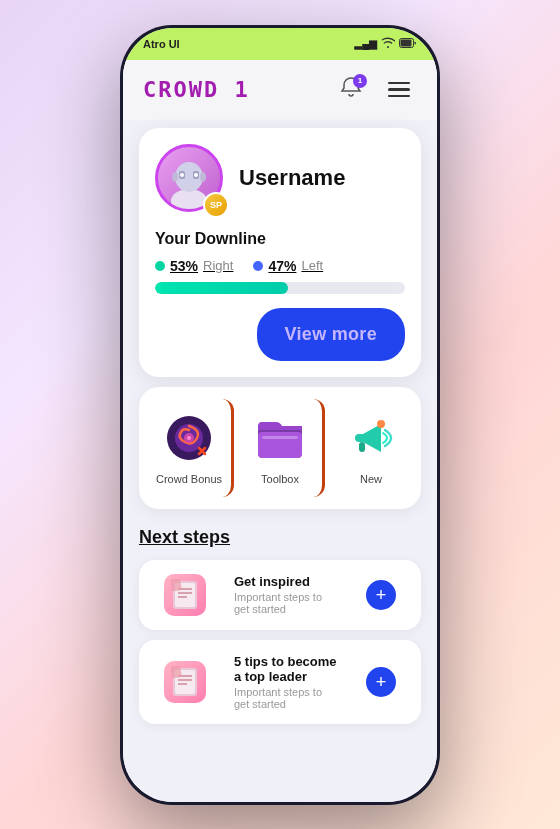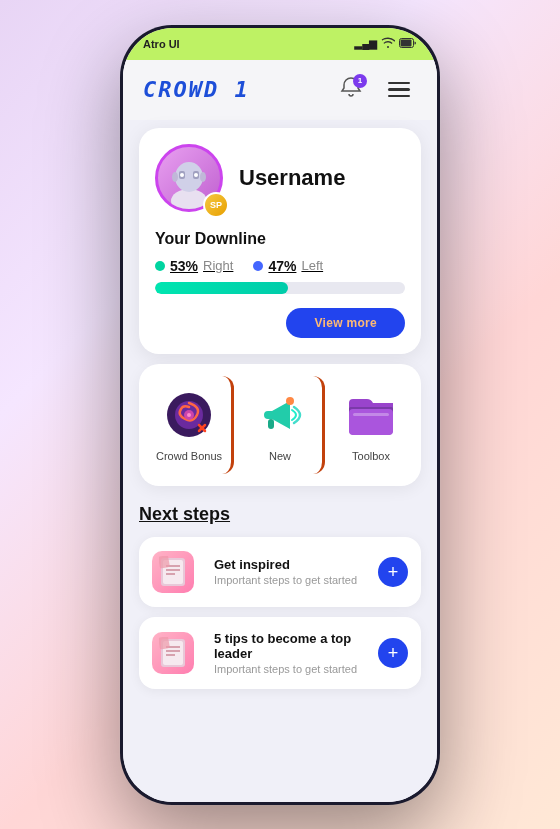--- a/index.html
+++ b/index.html
@@ -67,23 +67,22 @@
       background: #f5f5f8;
       padding: 12px 20px;
       display: flex;
       align-items: center;
       justify-content: space-between;
     }
     .logo-text {
       font-size: 22px;
       font-weight: 900;
       letter-spacing: 2px;
-      color: #1d4ed8;
+      color: #a21caf;
       font-family: monospace;
-      font-style: italic;
     }
     .header-actions {
       display: flex;
       align-items: center;
       gap: 12px;
     }
     .notification-btn {
       position: relative;
       width: 36px;
       height: 36px;
@@ -242,25 +241,25 @@
     }
     .progress-bar-fill {
       height: 100%;
       background: linear-gradient(90deg, #00e5b0, #00ccaa);
       border-radius: 6px;
     }
     .view-more-btn {
       display: block;
       margin-left: auto;
       background: #2244ee;
-      color: #fdba74;
+      color: #c4b5fd;
       border: none;
       border-radius: 24px;
-      padding: 8px 28px;
-      font-size: 12px;
+      padding: 16px 28px;
+      font-size: 18px;
       font-weight: 600;
       cursor: pointer;
       letter-spacing: 0.3px;
     }
 
     
     .feature-cards {
       margin: 10px 16px;
       background: white;
       border-radius: 20px;
@@ -305,24 +304,24 @@
     .section-title {
       font-size: 18px;
       font-weight: 700;
       color: #111;
       margin-bottom: 12px;
       text-decoration: underline;
     }
     .step-card {
       background: white;
       border-radius: 16px;
-      padding: 14px 13px;
-      display: flex;
-      align-items: center;
-      gap: 20px;
+      padding: 14px 25px;
+      display: flex;
+      align-items: center;
+      gap: 28px;
       margin-bottom: 10px;
       box-shadow: 0 2px 12px rgba(0,0,0,0.06);
     }
     .step-icon {
       width: 42px;
       height: 42px;
       border-radius: 10px;
       background: linear-gradient(135deg, #ffb3c6, #ff7eb0);
       display: flex;
       align-items: center;
@@ -471,50 +470,50 @@
               <line x1="36" y1="36" x2="42" y2="42" stroke="#ff4422" stroke-width="2.5" stroke-linecap="round"></line>
               <line x1="36" y1="42" x2="42" y2="36" stroke="#ff4422" stroke-width="2.5" stroke-linecap="round"></line>
             </svg>
           </div>
           <span class="feature-label">Crowd Bonus</span>
         </div>
 
         <div class="feature-card">
           <div class="feature-icon-wrap">
 
+            <svg width="52" height="48" viewBox="0 0 52 48" fill="none">
+
+              <rect x="4" y="12" width="44" height="32" rx="5" fill="#7a3aa8"></rect>
+
+              <path d="M4 16 L4 12 Q4 8 8 8 L22 8 Q26 8 28 12 L48 12 Q48 12 48 16z" fill="#9944cc"></path>
+
+              <rect x="4" y="18" width="44" height="26" rx="4" fill="#aa55dd"></rect>
+
+              <rect x="8" y="22" width="36" height="3" rx="1.5" fill="rgba(255,255,255,0.3)"></rect>
+            </svg>
+          </div>
+          <span class="feature-label">Toolbox</span>
+        </div>
+
+        <div class="feature-card">
+          <div class="feature-icon-wrap">
+
             <svg width="52" height="52" viewBox="0 0 52 52" fill="none">
 
               <path d="M36 12 L18 22 L14 22 Q10 22 10 26 Q10 30 14 30 L18 30 L36 40z" fill="#22ccaa"></path>
 
               <rect x="14" y="30" width="6" height="10" rx="3" fill="#1aaa88"></rect>
 
               <path d="M40 18 Q46 22 46 26 Q46 30 40 34" stroke="#44ddcc" stroke-width="2.5" fill="none" stroke-linecap="round"></path>
               <path d="M38 21 Q42 23.5 42 26 Q42 28.5 38 31" stroke="#22eecc" stroke-width="2" fill="none" stroke-linecap="round"></path>
 
               <circle cx="36" cy="12" r="4" fill="#ff8844"></circle>
             </svg>
           </div>
           <span class="feature-label">New</span>
-        </div>
-
-        <div class="feature-card">
-          <div class="feature-icon-wrap">
-
-            <svg width="52" height="48" viewBox="0 0 52 48" fill="none">
-
-              <rect x="4" y="12" width="44" height="32" rx="5" fill="#7a3aa8"></rect>
-
-              <path d="M4 16 L4 12 Q4 8 8 8 L22 8 Q26 8 28 12 L48 12 Q48 12 48 16z" fill="#9944cc"></path>
-
-              <rect x="4" y="18" width="44" height="26" rx="4" fill="#aa55dd"></rect>
-
-              <rect x="8" y="22" width="36" height="3" rx="1.5" fill="rgba(255,255,255,0.3)"></rect>
-            </svg>
-          </div>
-          <span class="feature-label">Toolbox</span>
         </div>
       </div>
 
       <div class="next-steps">
         <div class="section-title">Next steps</div>
 
         <div class="step-card">
           <div class="step-icon">
             <svg width="28" height="32" viewBox="0 0 28 32" fill="none">
               <rect x="2" y="2" width="24" height="28" rx="3" fill="#e8c8d8"></rect>

